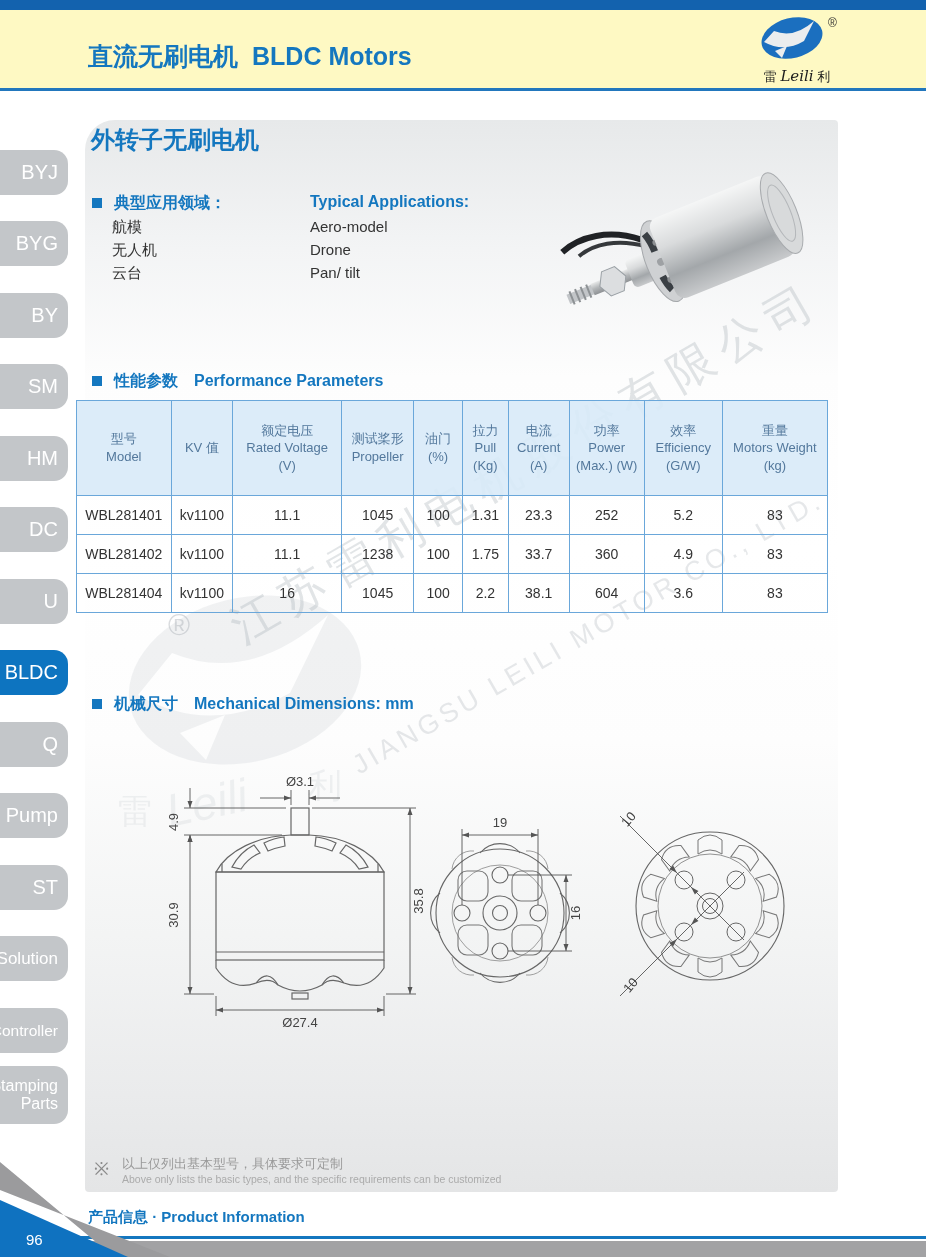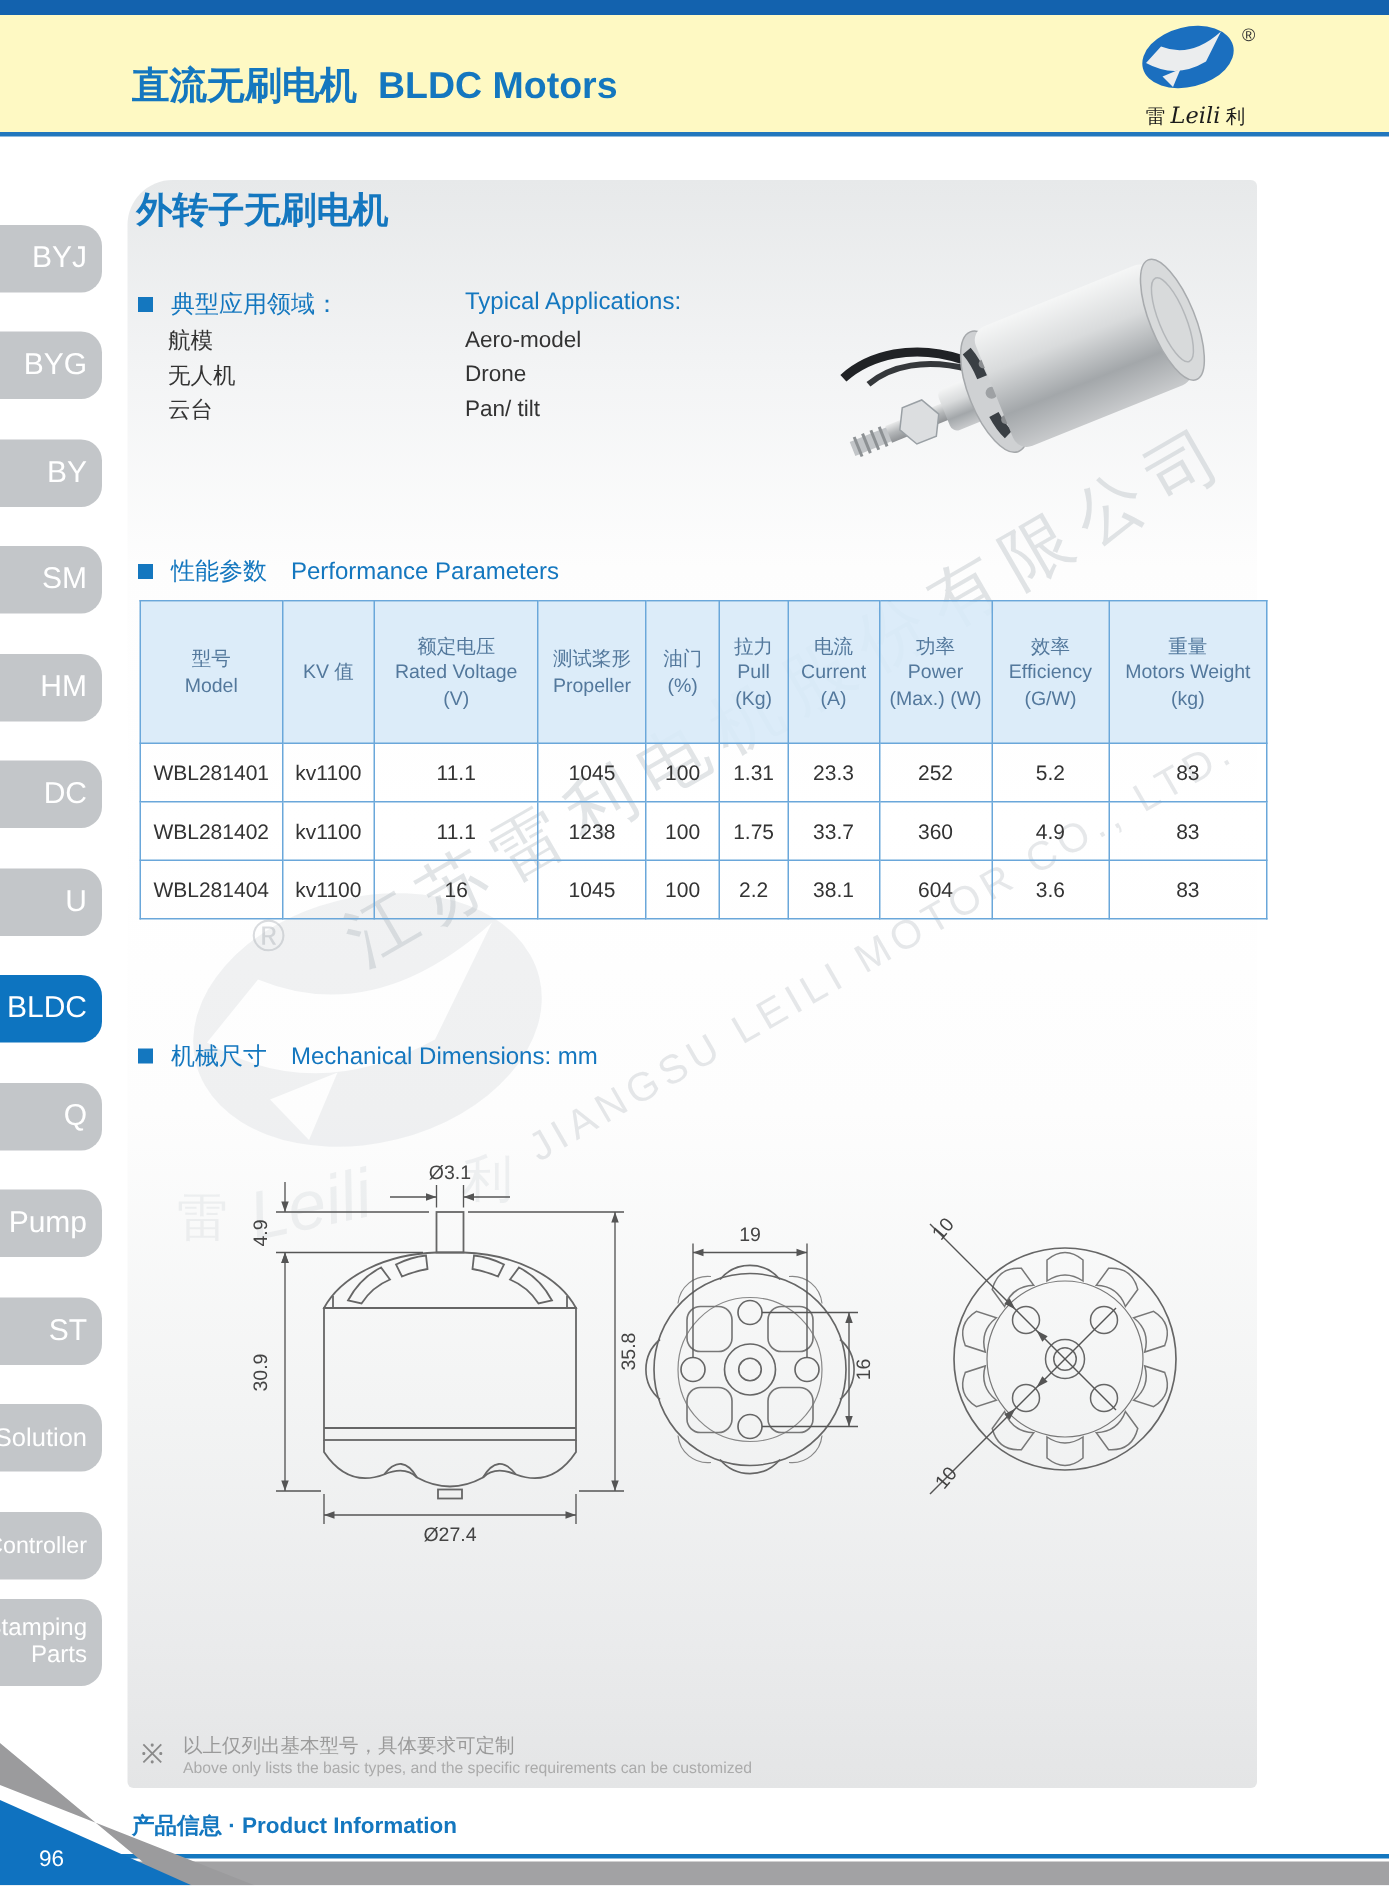--- a/index.html
+++ b/index.html
@@ -38,29 +38,29 @@
   .wm-en { left:355px; top:752px; font-size:27px; letter-spacing:4px; color:rgba(172,179,186,.30);
            transform:rotate(-30deg); transform-origin:left center; }
   .wm-reg { left:168px; top:608px; font-size:30px; color:rgba(150,156,162,.35); }
   .wm-logo { left:80px; top:575px; opacity:.16; }
   .z2 { position:absolute; z-index:2; }
 
   
   .p-title-cn { left:91px; top:124px; font-size:24px; font-weight:bold; color:#1477bf; }
   .p-title-en { left:91px; top:152px; font-size:21px; font-weight:bold; color:#1477bf; }
   .sec-bullet { display:inline-block; width:10px; height:10px; background:#1477bf; margin-right:12px; }
-  .sec { font-size:16px; color:#1477bf; font-weight:normal; }
+  .sec { font-size:16px; color:#1477bf; font-weight:bold; }
   .apps-cn { left:92px; top:193px; }
   .apps-en { left:310px; top:193px; }
   .app-row-cn { left:112px; font-size:15px; color:#333; }
   .app-row-en { left:310px; font-size:15px; color:#333; }
 
   
   .perf-sec { left:92px; top:371px;text-align:center; }
-  table.perf { position:absolute; left:93px; top:400px; width:752px; z-index:2;
+  table.perf { position:absolute; left:76px; top:400px; width:752px; z-index:2;
                border-collapse:collapse; table-layout:fixed; }
   table.perf th, table.perf td { border:1px solid #6aa7da; text-align:center; vertical-align:middle; }
   table.perf th { height:95px; background:rgba(216,234,248,.9); color:#53789c; font-size:13px;
                   font-weight:normal; line-height:1.35; padding:2px; }
   table.perf th span { display:block; }
   table.perf td { height:39px; font-size:14px; color:#333; background:transparent; }
 
   .mech-sec { left:92px; top:694px; }
 
   .note-sym { left:94px; top:1156px; font-size:18px; color:#8a8a8a; }

